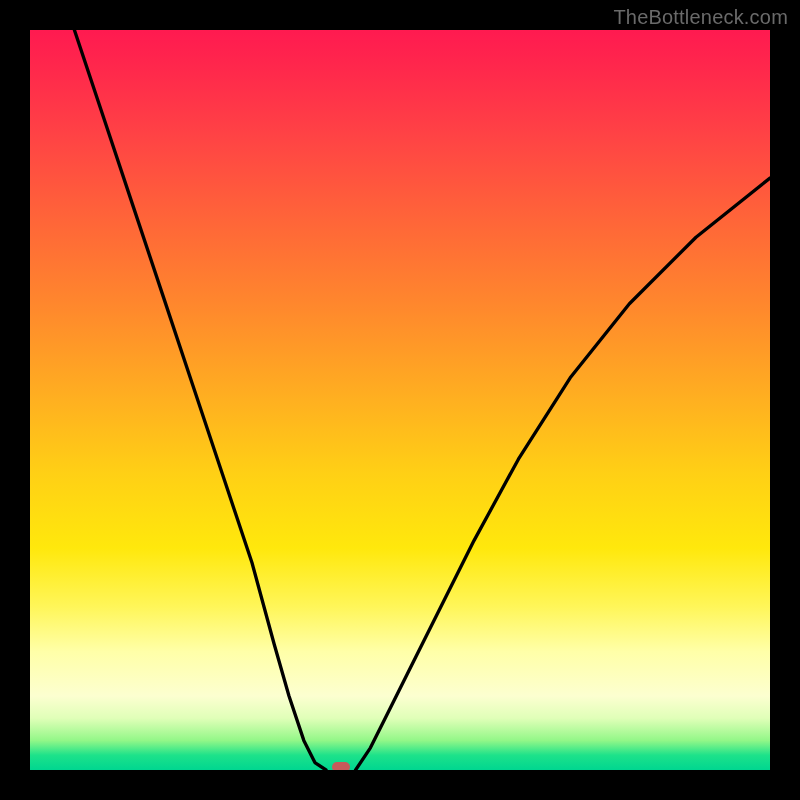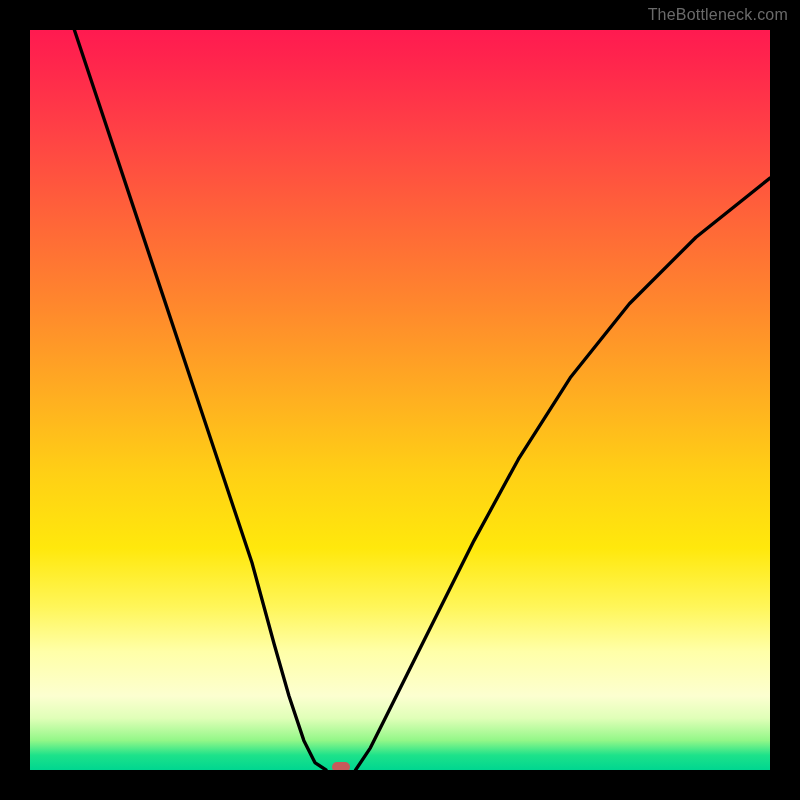--- a/index.html
+++ b/index.html
@@ -56,21 +56,21 @@
     height: 10px;
     border-radius: 5px;
     background: #c75a5a;
     transform: translate(-50%, -50%);
   }
   .watermark {
     position: absolute;
     top: 6px;
     right: 12px;
     color: #6a6a6a;
-    font-size: 16px;
+    font-size: 20px;
     font-weight: 500;
     letter-spacing: 0.2px;
     user-select: none;
   }
 </style>
 </head>
 <body>
 
 <div class="frame">
 

